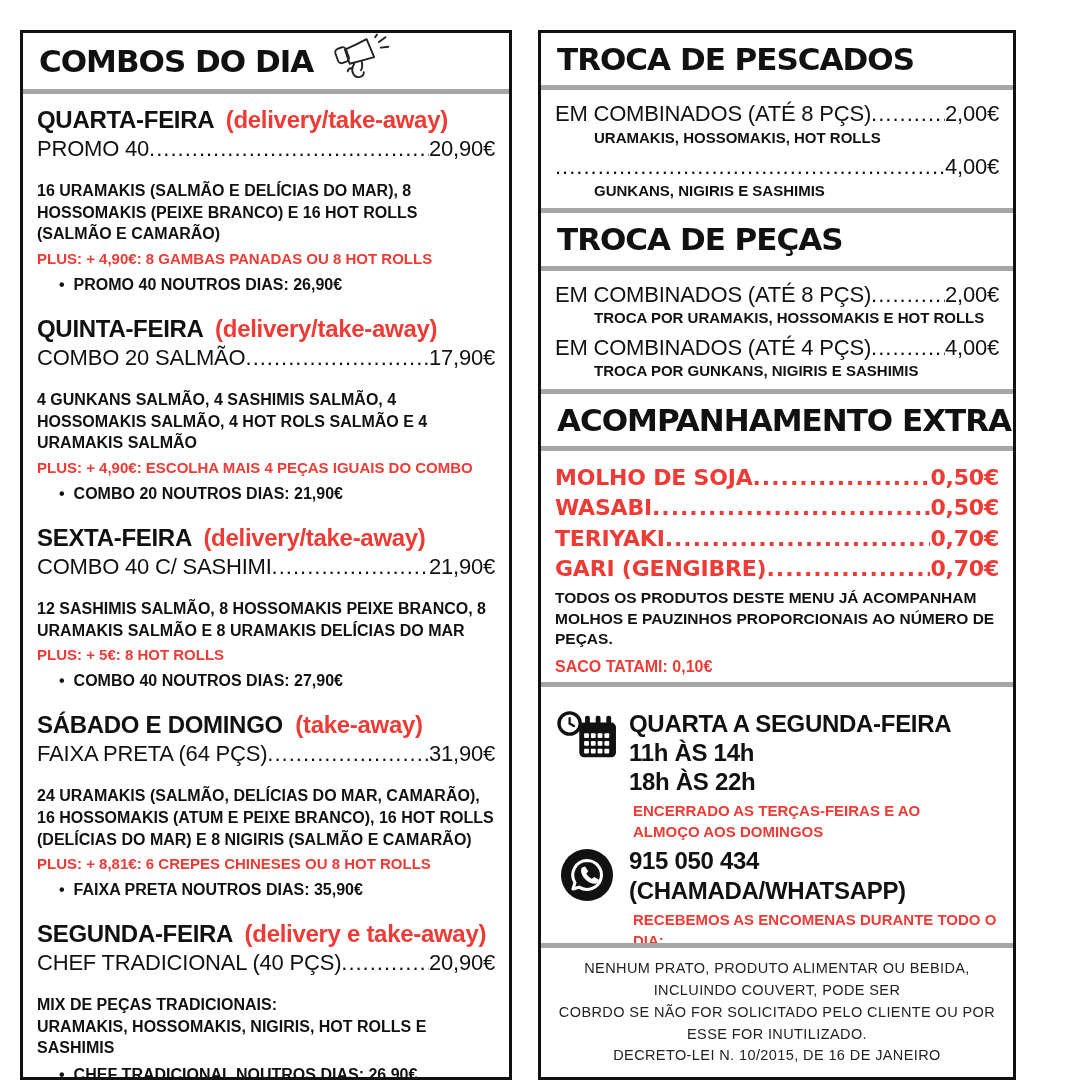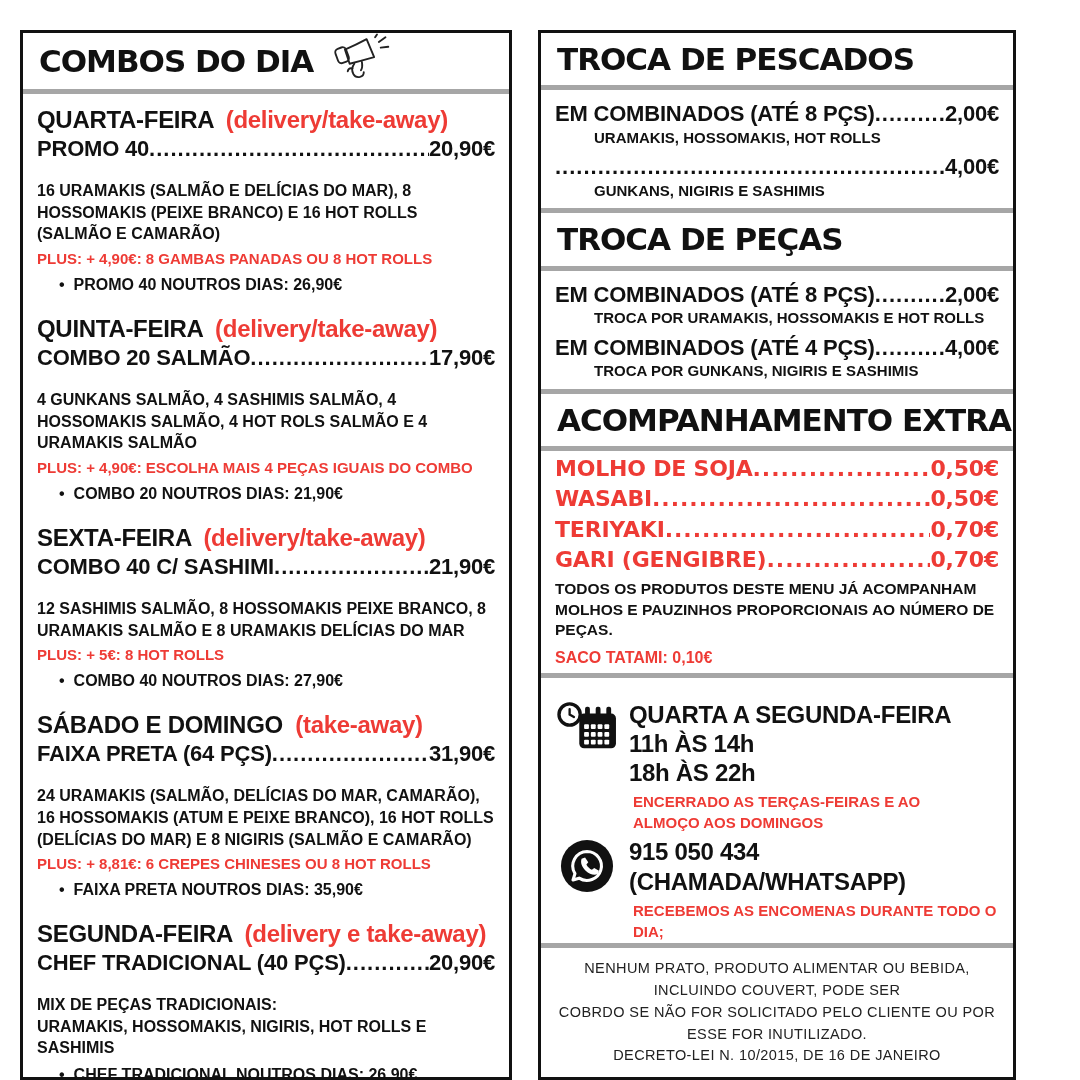--- a/index.html
+++ b/index.html
@@ -25,37 +25,37 @@
   .hdiv{height:5px;background:var(--divider);flex:0 0 auto;}
 
   
   .l-header{display:flex;align-items:center;gap:14px;padding:8px 16px;height:56px;}
   .l-title{font-size:31px;letter-spacing:-1px;white-space:nowrap;}
   .megaphone{width:66px;height:52px;margin-top:-4px;}
 
   .l-content{flex:1;padding:12px 14px 8px 14px;display:flex;flex-direction:column;gap:19px;overflow:hidden;}
   .day-line{font-weight:bold;font-size:24px;line-height:1.2;white-space:nowrap;letter-spacing:-0.3px;}
   .day-line .tag{color:var(--red);margin-left:6px;}
-  .price-line{display:flex;align-items:baseline;font-weight:bold;font-size:22px;line-height:1.25;letter-spacing:-0.2px;text-align:center;}
+  .price-line{display:flex;align-items:baseline;font-weight:normal;font-size:22px;line-height:1.25;letter-spacing:-0.2px;text-align:center;}
   .price-line .pname{white-space:nowrap;}
   .price-line .dots{flex:1;overflow:hidden;white-space:nowrap;letter-spacing:1px;}
   .price-line .pprice{white-space:nowrap;}
   .desc{font-weight:bold;font-size:16px;line-height:1.35;margin-top:18px;}
   .plus{font-weight:bold;font-size:15px;line-height:1.4;color:var(--red);margin-top:3px;}
   .bullet-row{display:flex;gap:9px;font-weight:bold;font-size:16px;line-height:1.3;padding-left:22px;margin-top:6px;}
   .ml{white-space:pre-line;}
 
   
   .sec-title-row{padding:6px 16px;}
   .sec-title{font-size:31px;letter-spacing:-1px;line-height:1.3;white-space:nowrap;}
   .r-items{padding:10px 14px 8px 14px;display:flex;flex-direction:column;gap:6px;}
   .ritem .price-line{font-size:22px;}
   .ritem .rsub{font-weight:bold;font-size:15px;line-height:1.3;padding-left:6px;margin-left:33px;}
 
-  .extras{padding:3px 14px 6px 14px;}
+  .extras{padding:12px 14px 6px 14px;}
   .red-line{display:flex;align-items:baseline;color:var(--red);font-size:22px;line-height:1.38;letter-spacing:-0.2px;}
   .red-line .dots{flex:1;overflow:hidden;white-space:nowrap;letter-spacing:1px;}
   .extras-note{font-weight:bold;font-size:15.5px;line-height:1.32;margin-top:4px;color:var(--ink);}
   .saco{font-weight:bold;font-size:16px;color:var(--red);margin-top:8px;}
 
   .info{flex:1;padding:10px 12px 4px 12px;display:flex;flex-direction:column;gap:4px;overflow:hidden;margin-top:12px;}
   .info-row{display:flex;gap:8px;}
   .icon-col{flex:0 0 68px;display:flex;justify-content:center;padding-top:2px;}
   .txt-col{flex:1;min-width:0;}
   .info-big{font-weight:bold;font-size:24px;line-height:1.22;letter-spacing:-0.3px;white-space:nowrap;}

